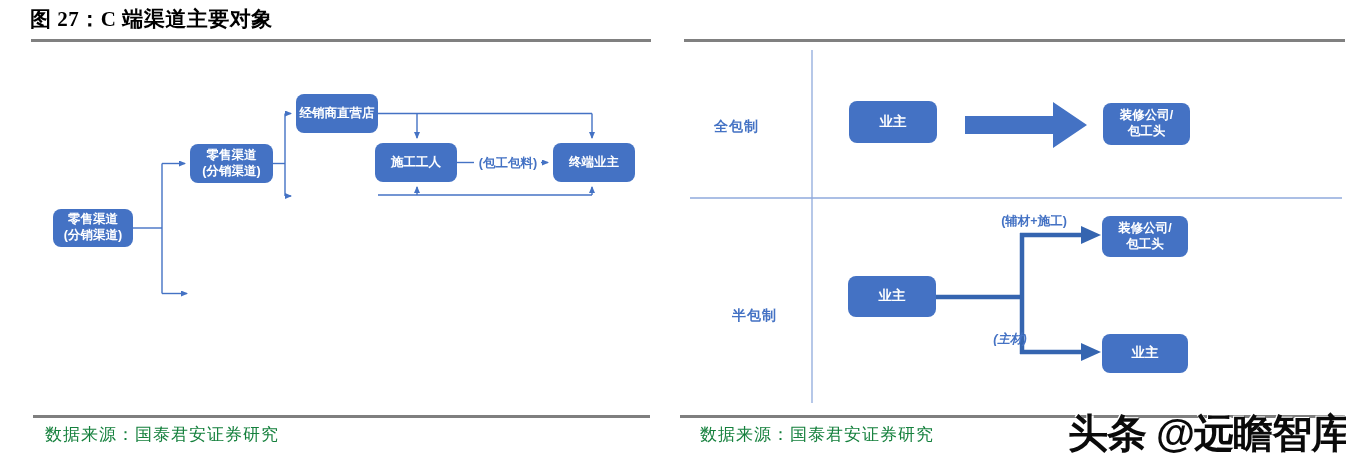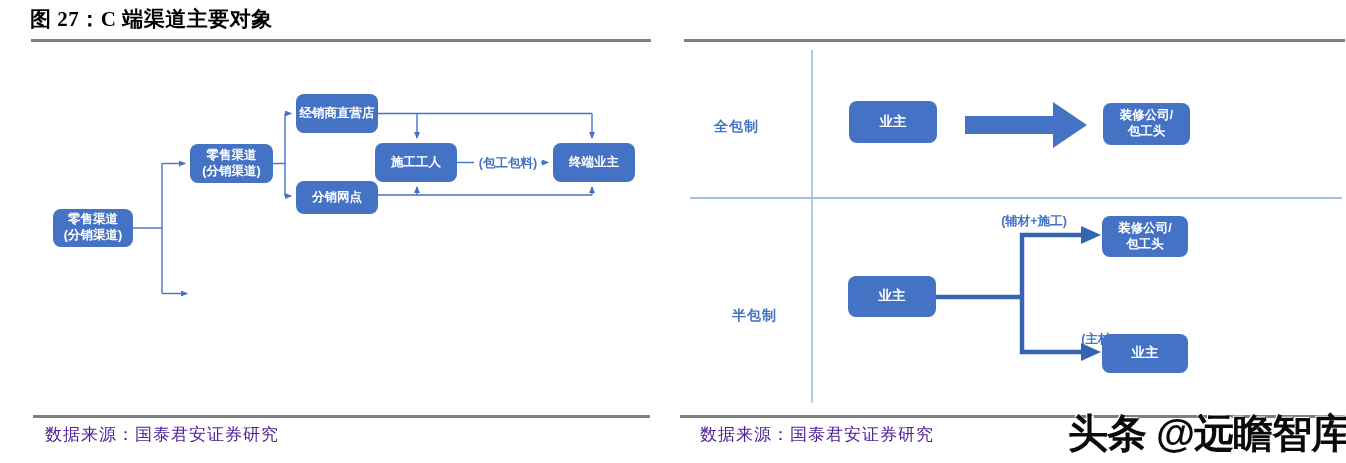--- a/index.html
+++ b/index.html
@@ -8,21 +8,21 @@
     font-family:"Liberation Sans","DejaVu Sans",sans-serif;
   }
   .fig-title{
     position:absolute;font-family:"Liberation Serif","DejaVu Serif",serif;
     font-weight:bold;font-size:21px;color:#000;white-space:nowrap;letter-spacing:0.5px;
   }
   .rule{position:absolute;background:#7f7f7f;height:3px;}
   .rule.thin{height:2.5px;background:#808080;}
   .source-text{
     position:absolute;font-family:"Liberation Serif","DejaVu Serif",serif;
-    font-size:17px;color:#4c1d95;white-space:nowrap;letter-spacing:1px;
+    font-size:17px;color:#15803d;white-space:nowrap;letter-spacing:1px;
   }
   .node{
     position:absolute;background:#4472C4;color:#ffffff;border-radius:8px;
     display:flex;align-items:center;justify-content:center;text-align:center;
     font-weight:bold;font-size:12.5px;line-height:1.25;white-space:pre-line;
   }
   .edge-label{
     position:absolute;color:#4472C4;font-weight:bold;font-size:12.5px;
     text-align:center;white-space:nowrap;
   }
@@ -70,21 +70,20 @@
       <path d="M457,162.5 H474"></path>
       <path d="M541,162.5 H548" marker-end="url(#arr)"></path>
     </g>
   </svg>
 
   <div class="node" style="left:53px;top:209px;width:80px;height:38px;">零售渠道
 (分销渠道)</div>
   <div class="node" style="left:190px;top:144px;width:83px;height:39px;">零售渠道
 (分销渠道)</div>
   <div class="node" style="left:296px;top:94px;width:82px;height:39px;">经销商直营店</div>
-  <div class="node" style="left:296px;top:181px;width:82px;height:33px;">分销网点</div>
   <div class="node" style="left:375px;top:143px;width:82px;height:39px;">施工工人</div>
   <div class="node" style="left:553px;top:143px;width:82px;height:39px;">终端业主</div>
 
   <div class="edge-label" style="left:471px;top:155px;width:74px;">(包工包料)</div>
 
   <div class="rule" style="left:33px;top:415px;width:617px;"></div>
   <div class="source-text" style="left:45px;top:423px;">数据来源：国泰君安证券研究</div>
 
   <div class="rule thin" style="left:684px;top:39px;width:661px;"></div>
 
@@ -111,20 +110,20 @@
 
   <div class="node" style="left:849px;top:101px;width:88px;height:42px;font-size:13.5px;">业主</div>
   <div class="node" style="left:1103px;top:103px;width:87px;height:42px;">装修公司/
 包工头</div>
   <div class="node" style="left:848px;top:276px;width:88px;height:41px;font-size:13.5px;">业主</div>
   <div class="node" style="left:1102px;top:216px;width:86px;height:41px;">装修公司/
 包工头</div>
   <div class="node" style="left:1102px;top:334px;width:86px;height:39px;font-size:13.5px;">业主</div>
 
   <div class="edge-label" style="left:992px;top:213px;width:84px;">(辅材+施工)</div>
-  <div class="edge-label" style="left:1068px;top:331px;width:60px;">(主材)</div>
+  <div class="edge-label" style="left:980px;top:331px;width:60px;font-style:italic;">(主材)</div>
 
   <div class="rule" style="left:680px;top:415px;width:665px;"></div>
   <div class="source-text" style="left:700px;top:423px;">数据来源：国泰君安证券研究</div>
 
   <div id="watermark">头条 @远瞻智库</div>
 
 </div>
 
 </body></html>

